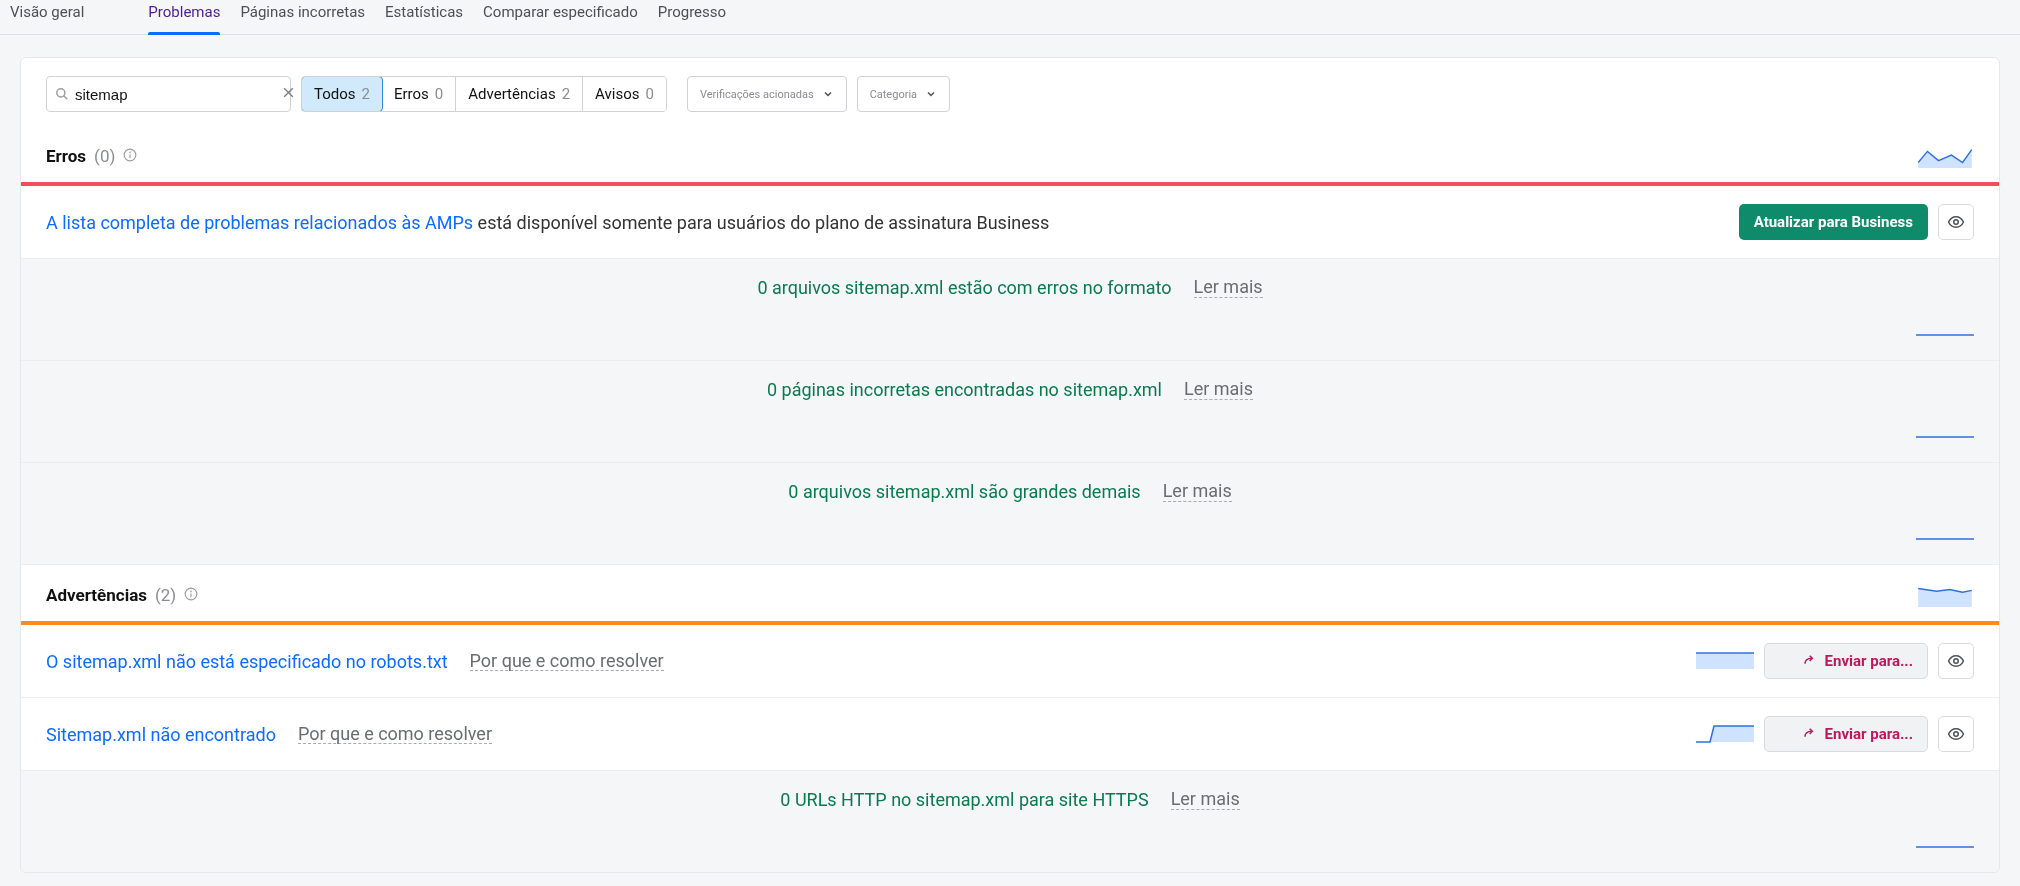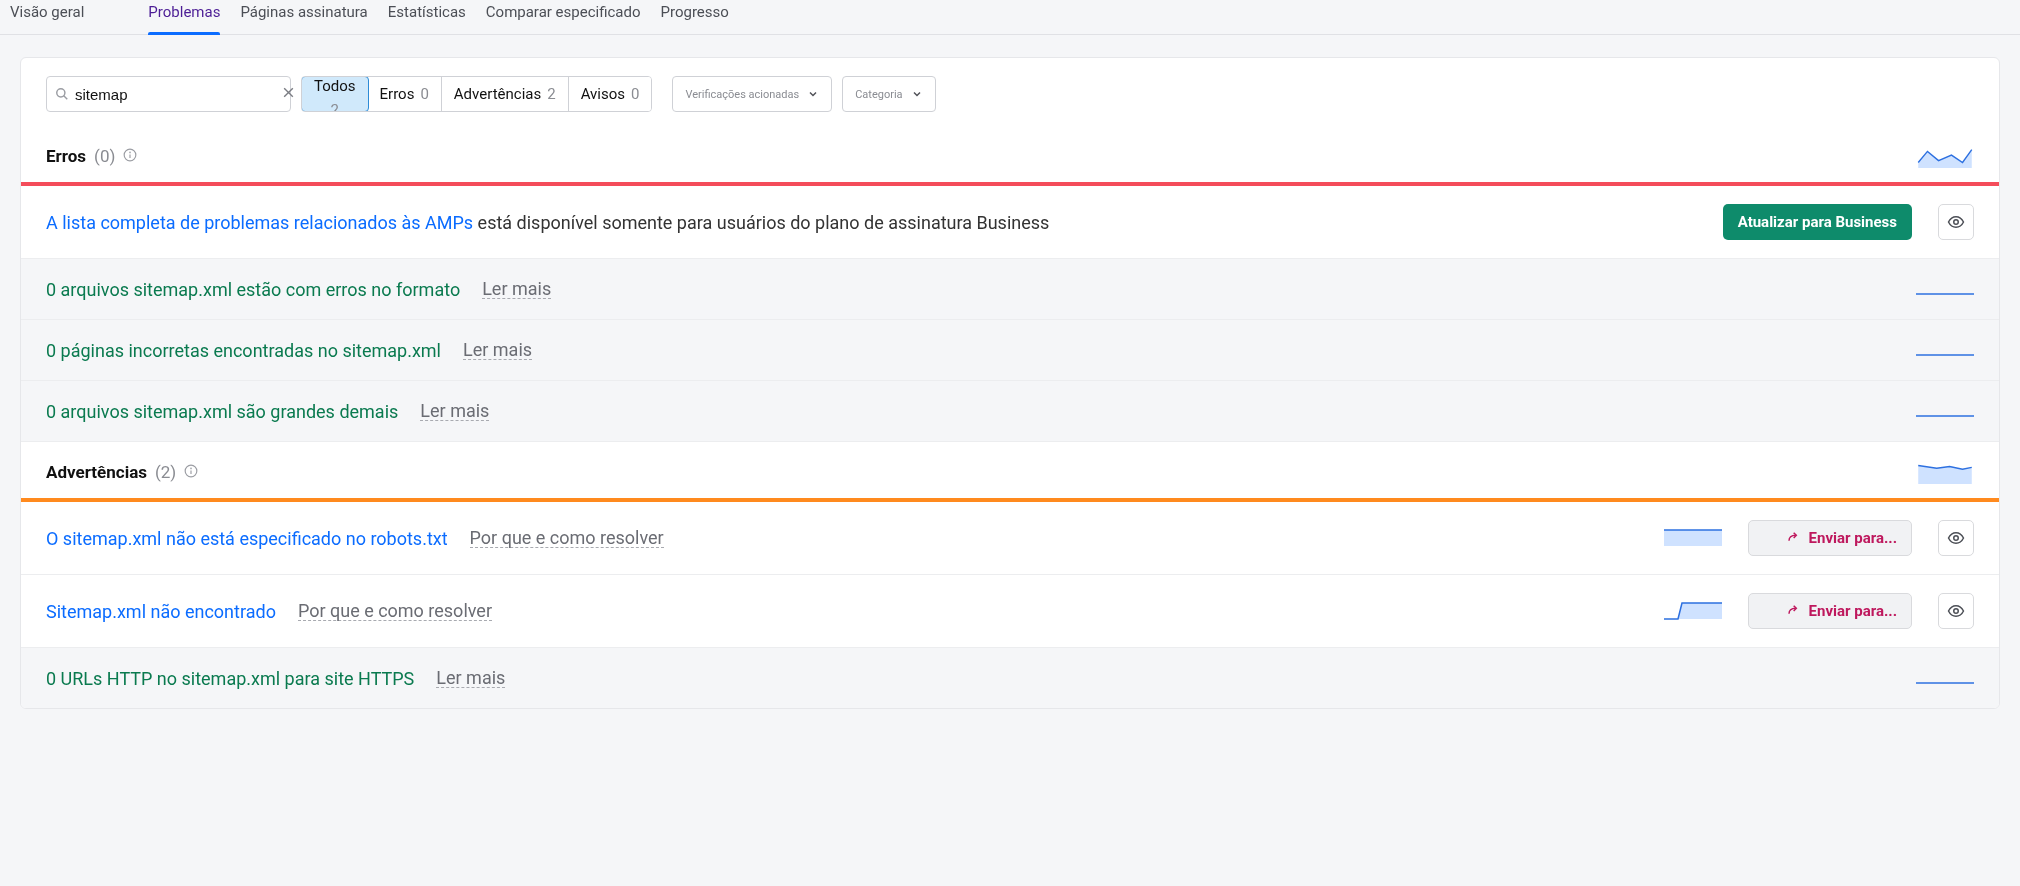--- a/index.html
+++ b/index.html
@@ -99,21 +99,20 @@
     background: #fff;
   }
   .seg-item:last-child { border-right: none; }
   .seg-item.active {
     background: #d0e9fb;
     border: 1px solid #2d8bd6;
     margin: -1px;
     border-radius: 4px;
     position: relative;
     z-index: 1;
-    flex-direction: column;
   }
   .seg-count { color: #8a8c92; }
   
   .pill {
     display: flex;
     align-items: center;
     gap: 8px;
     height: 36px;
     padding: 0 12px;
     border: 1px solid #cfd1d6;
@@ -149,21 +148,21 @@
   .sep-error { height: 4px; background: #f44c5a; }
   .sep-warn  { height: 4px; background: #ff8a1e; }
   .row {
     display: flex;
     align-items: center;
     padding: 18px 25px;
     border-bottom: 1px solid #ecedef;
     gap: 20px;
     background: #fff;
   }
-  .row.muted { background: #f5f6f8; }
+  .row.muted { background: #f5f6f8; flex-direction: column; }
   .row:last-child { border-bottom: none; }
   .row-text {
     flex: 1;
     display: flex;
     align-items: center;
     gap: 22px;
     font-size: 18px;
   }
   .link-blue { color: #0b6cff; cursor: pointer; }
   .link-green { color: #0a7a4f; }
@@ -211,32 +210,32 @@
     justify-content: center;
     border: 1px solid #d9dadd;
     border-radius: 5px;
     background: #fff;
     cursor: pointer;
     color: #4c4f56;
   }
   .right-group {
     display: flex;
     align-items: center;
-    gap: 26px;
+    gap: 10px;
     margin-left: auto;
   }
   .header-spark { margin-left: auto; }
 </style>
 </head>
 <body>
 
 <div class="tabs">
   <div class="tab">Visão geral</div>
   <div class="tab active">Problemas</div>
-  <div class="tab">Páginas assinatura</div>
+  <div class="tab">Páginas incorretas</div>
   <div class="tab">Estatísticas</div>
   <div class="tab">Comparar especificado</div>
   <div class="tab">Progresso</div>
 </div>
 
 <div class="panel">
 
   <div class="toolbar">
     <div class="search-wrap">
       <svg width="14" height="14" viewBox="0 0 24 24" fill="none" stroke="#9b9da3" stroke-width="2.5">

